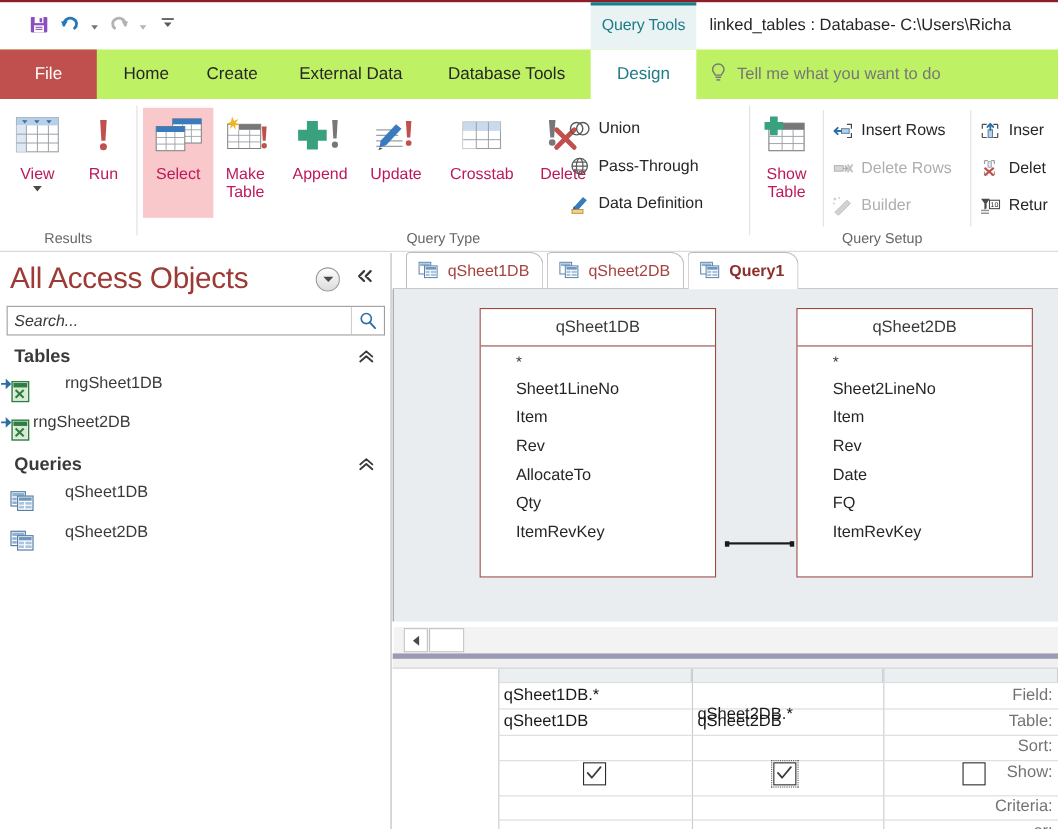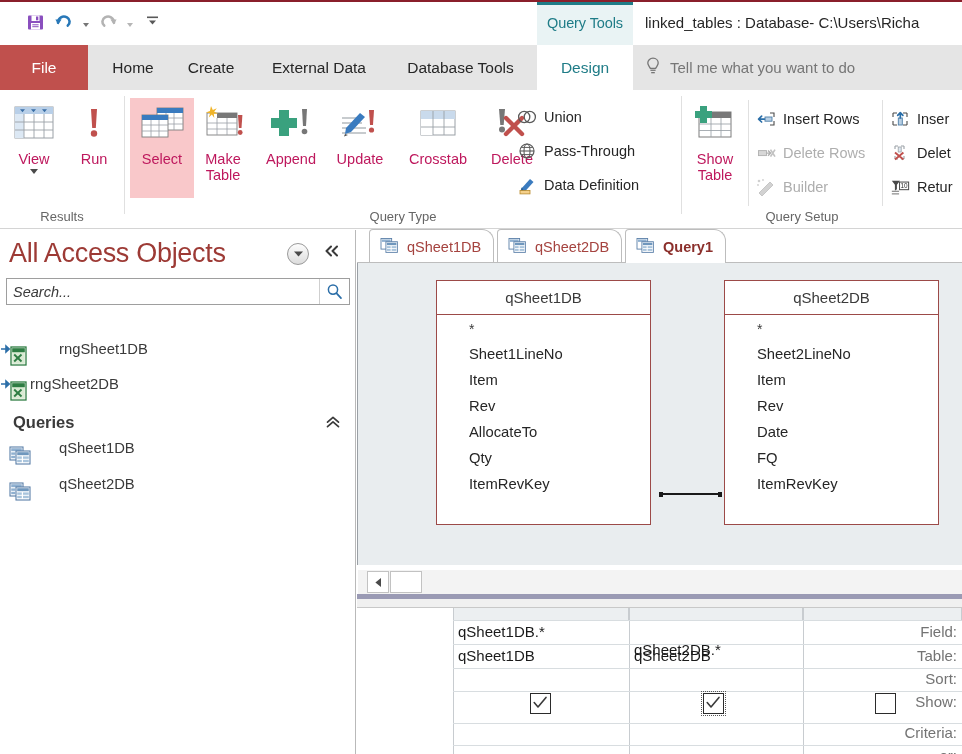--- a/index.html
+++ b/index.html
@@ -49,21 +49,21 @@
     letter-spacing: -0.1px;
   }
   .doc-title {
     position: absolute; left: 645px; top: 14px;
     font-size: 15px; color: #262626; white-space: nowrap;
   }
 
   
   .tabsrow {
     position: absolute; left: 0; top: 45px; width: 962px; height: 45px;
-    background: #e5e5e5;
+    background: #bef264;
   }
   .tab-file {
     position: absolute; left: 0; top: 0; width: 88px; height: 45px;
     background: #c0504d; color: #ffffff;
     display: flex; align-items: center; justify-content: center;
     font-size: 15.5px;
   }
   .tab {
     position: absolute; top: 0; height: 45px;
     display: flex; align-items: center; justify-content: center;
@@ -608,20 +608,28 @@
     <div class="searchbox">
       <input type="text" placeholder="Search..." style="">
       <span class="search-ico">
         <svg width="17" height="17" viewBox="0 0 17 17">
           <circle cx="7" cy="6.6" r="4.6" fill="none" stroke="#2b6ea8" stroke-width="1.5"></circle>
           <line x1="10.4" y1="10.2" x2="15" y2="15.2" stroke="#2b6ea8" stroke-width="1.7" stroke-linecap="round"></line>
         </svg>
       </span>
     </div>
 
+    <div class="nav-group" style="top:83px;">
+      <div class="gname">Tables</div>
+      <div class="gchev">
+        <svg width="16" height="14" viewBox="0 0 16 14">
+          <path d="M2.5 7.2 L8 2.4 L13.5 7.2 M2.5 11.6 L8 6.8 L13.5 11.6" stroke="#3a3a3a" stroke-width="1.7" fill="none" stroke-linecap="round" stroke-linejoin="round"></path>
+        </svg>
+      </div>
+    </div>
     <div class="nav-item" style="top:111px;">
       <span class="ni-ico">
         <svg width="30" height="26" viewBox="0 0 30 26">
           <path d="M1 6 h7 M6 3 l3.2 3 l-3.2 3 z" stroke="#2b6ea8" stroke-width="1.6" fill="#2b6ea8"></path>
           <rect x="11" y="4" width="15" height="18" fill="#ffffff" stroke="#2e7d43" stroke-width="1.3"></rect>
           <rect x="12.2" y="5.2" width="12.6" height="15.6" fill="#d9ead3"></rect>
           <rect x="12.2" y="5.2" width="12.6" height="4" fill="#2e7d43"></rect>
           <path d="M14.2 11.5 L21.5 18.5 M21.5 11.5 L14.2 18.5" stroke="#2e7d43" stroke-width="1.9"></path>
         </svg>
       </span>

